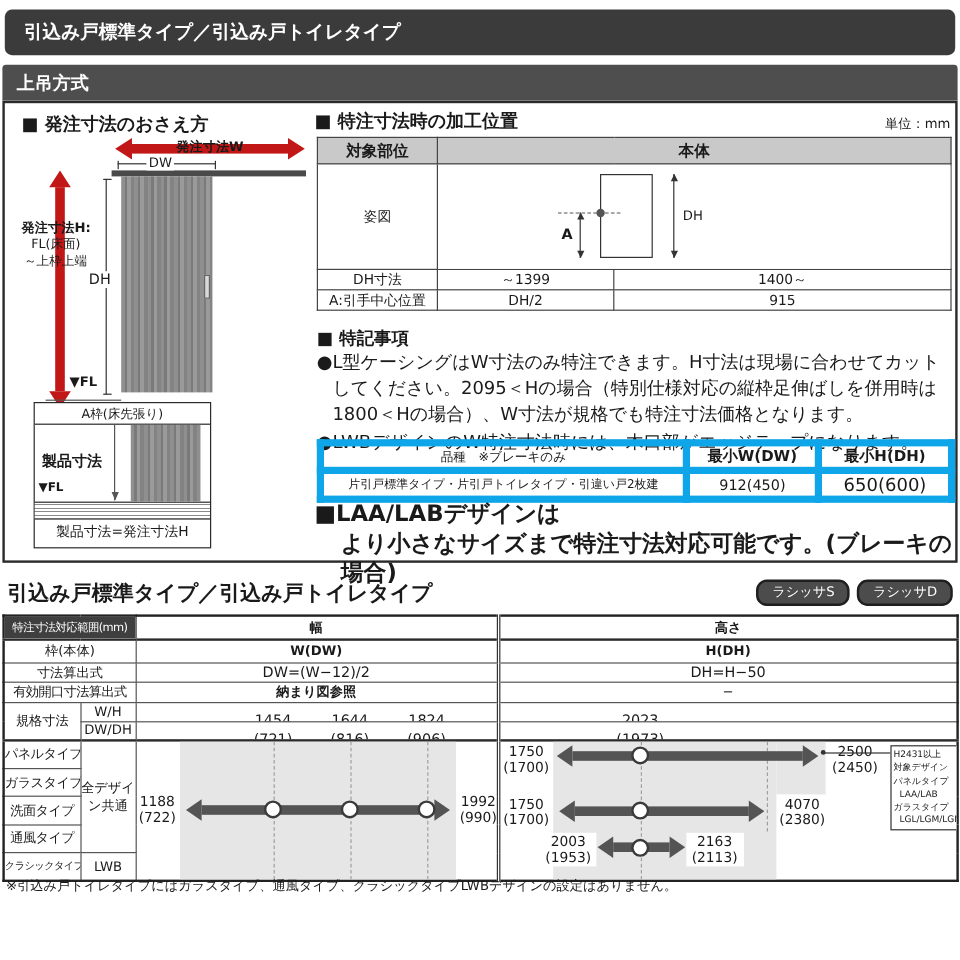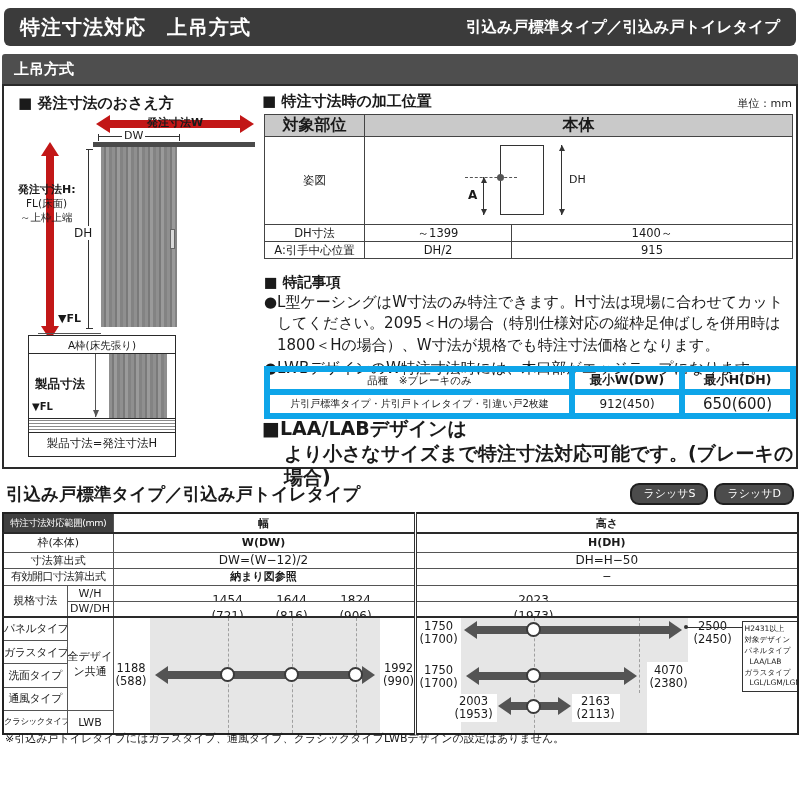--- a/index.html
+++ b/index.html
@@ -57,21 +57,21 @@
       border-left:3.5px solid transparent; border-right:3.5px solid transparent; border-top:7px solid #555; }
 
   
   .rcol { position:absolute; left:258px; top:0; width:536px; height:383px; }
   .rcol .hrow { position:absolute; top:6px; left:0; width:530px; display:flex;
                 justify-content:space-between; align-items:flex-end; }
   .rcol .h1 { font-size:15px; font-weight:bold; }
   .rcol .unit { font-size:11px; }
   table.t1 { position:absolute; top:28px; left:2px; border-collapse:collapse; table-layout:fixed; width:528px; }
   table.t1 td { border:1px solid #444; text-align:center; font-size:11.5px; }
-  table.t1 .hd { background:#c9c9c9; font-size:16px; font-weight:bold; }
+  table.t1 .hd { background:#c9c9c9; font-size:13px; font-weight:bold; }
   .figcell { position:relative; height:86px; background:#fff; }
   .doorrect { position:absolute; left:135px; top:7px; width:44px; height:70px; border:1.5px solid #333; }
   .dim-v { position:absolute; width:0; border-left:1px solid #333; }
   .dim-v::before { content:""; position:absolute; top:0; left:-3.5px;
       border-left:3.5px solid transparent; border-right:3.5px solid transparent; border-bottom:6px solid #333; }
   .dim-v::after { content:""; position:absolute; bottom:0; left:-3.5px;
       border-left:3.5px solid transparent; border-right:3.5px solid transparent; border-top:6px solid #333; }
   .rnote { position:absolute; top:172px; left:2px; font-size:10px; }
   .h2 { position:absolute; top:187px; left:2px; font-size:14.5px; font-weight:bold; }
   .bullets { position:absolute; top:206px; left:2px; width:532px; font-size:15px; line-height:1.42; }
@@ -118,21 +118,20 @@
              font-size:7.5px; line-height:1.45; text-align:left; padding:2px 2px; z-index:4; }
   .callout .ind { padding-left:5px; }
   .connline { position:absolute; left:270px; top:9px; width:55px; height:1px; background:#333; z-index:4; }
   .conndot { position:absolute; left:267px; top:7px; width:4px; height:4px; border-radius:50%; background:#333; z-index:4; }
   .bnote { position:absolute; top:731px; left:5px; font-size:11px; }
 </style>
 </head>
 <body>
 
 <div class="topbar">
-  <span class="t1">特注寸法対応　上吊方式</span>
   <span class="t2">引込み戸標準タイプ／引込み戸トイレタイプ</span>
 </div>
 
 <div class="section">
   <div class="section-bar">上吊方式</div>
   <div class="section-body">
 
     <div class="odg">
       <div class="head">■ 発注寸法のおさえ方</div>
       <div class="redarrow-h" style="left:100px;top:26px;width:130px;"></div>
@@ -314,21 +313,21 @@
     <td class="sm95">パネルタイプ</td>
     <td rowspan="4" class="sm10">全デザイン共通</td>
     <td rowspan="5" style="padding:0;">
       <div class="chartwrap">
         <div class="band" style="left:36px;width:230px;top:0;bottom:0;"></div>
         <div class="dotl" style="left:114px;"></div>
         <div class="dotl" style="left:178px;"></div>
         <div class="dotl" style="left:242px;"></div>
         <span class="rlab" style="left:0;width:35px;top:44px;">
           <span>1188</span>
-              <span>(588)</span>
+              <span>(722)</span>
         </span>
         <div class="garrow" style="left:54px;width:194px;top:53px;"></div>
         <div class="circ" style="left:106px;top:49px;"></div>
         <div class="circ" style="left:170px;top:49px;"></div>
         <div class="circ" style="left:234px;top:49px;"></div>
         <span class="rlab" style="left:266px;width:38px;top:44px;">
           <span>1992</span>
               <span>(990)</span>
         </span>
       </div>

